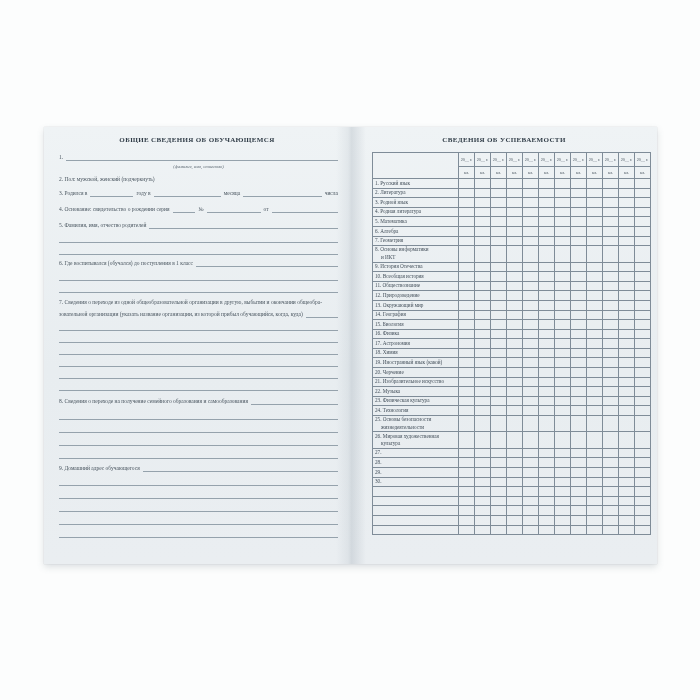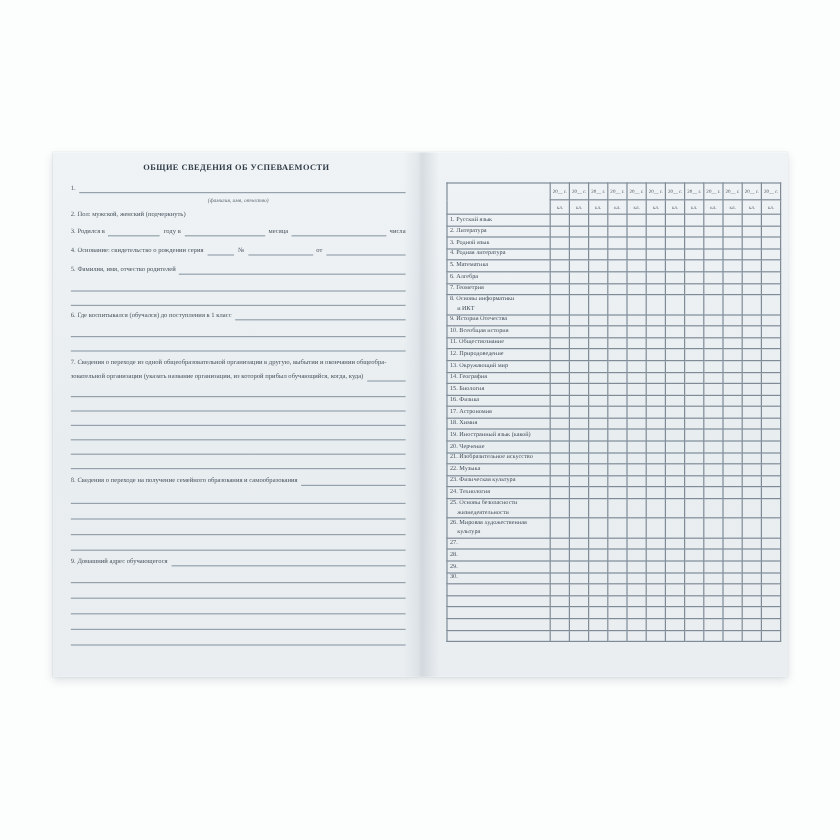--- a/index.html
+++ b/index.html
@@ -60,21 +60,21 @@
   .perf-table tr.single{height:9.6px;}
   .perf-table tr.dbl{height:16.4px;}
 </style>
 </head>
 <body>
 
 <div class="photo">
   <div class="spread">
 
     <div class="page left">
-      <div class="ptitle">ОБЩИЕ СВЕДЕНИЯ ОБ УСПЕВАЕМОСТИ</div>
+      <div class="ptitle">ОБЩИЕ СВЕДЕНИЯ ОБ ОБУЧАЮЩЕМСЯ</div>
 
       <div class="frow" style="top:26px">
         <span class="t">1.</span>
         <span class="bl"></span>
       </div>
       <div class="caption" style="top:37px">(фамилия, имя, отчество)</div>
 
       <div class="trow" style="top:49px">2. Пол: мужской, женский (подчеркнуть)</div>
 
       <div class="frow" style="top:62px">
@@ -136,20 +136,21 @@
         <span class="bl"></span>
       </div>
       <div class="rline" style="top:358px"></div>
       <div class="rline" style="top:371px"></div>
       <div class="rline" style="top:384px"></div>
       <div class="rline" style="top:397px"></div>
       <div class="rline" style="top:410px"></div>
     </div>
 
     <div class="page right">
+      <div class="ptitle">СВЕДЕНИЯ ОБ УСПЕВАЕМОСТИ</div>
       <table class="perf-table">
           <colgroup>
             <col style="width: 86px;">
             <col style="width: 16px;">
             <col style="width: 16px;">
             <col style="width: 16px;">
             <col style="width: 16px;">
             <col style="width: 16px;">
             <col style="width: 16px;">
             <col style="width: 16px;">

